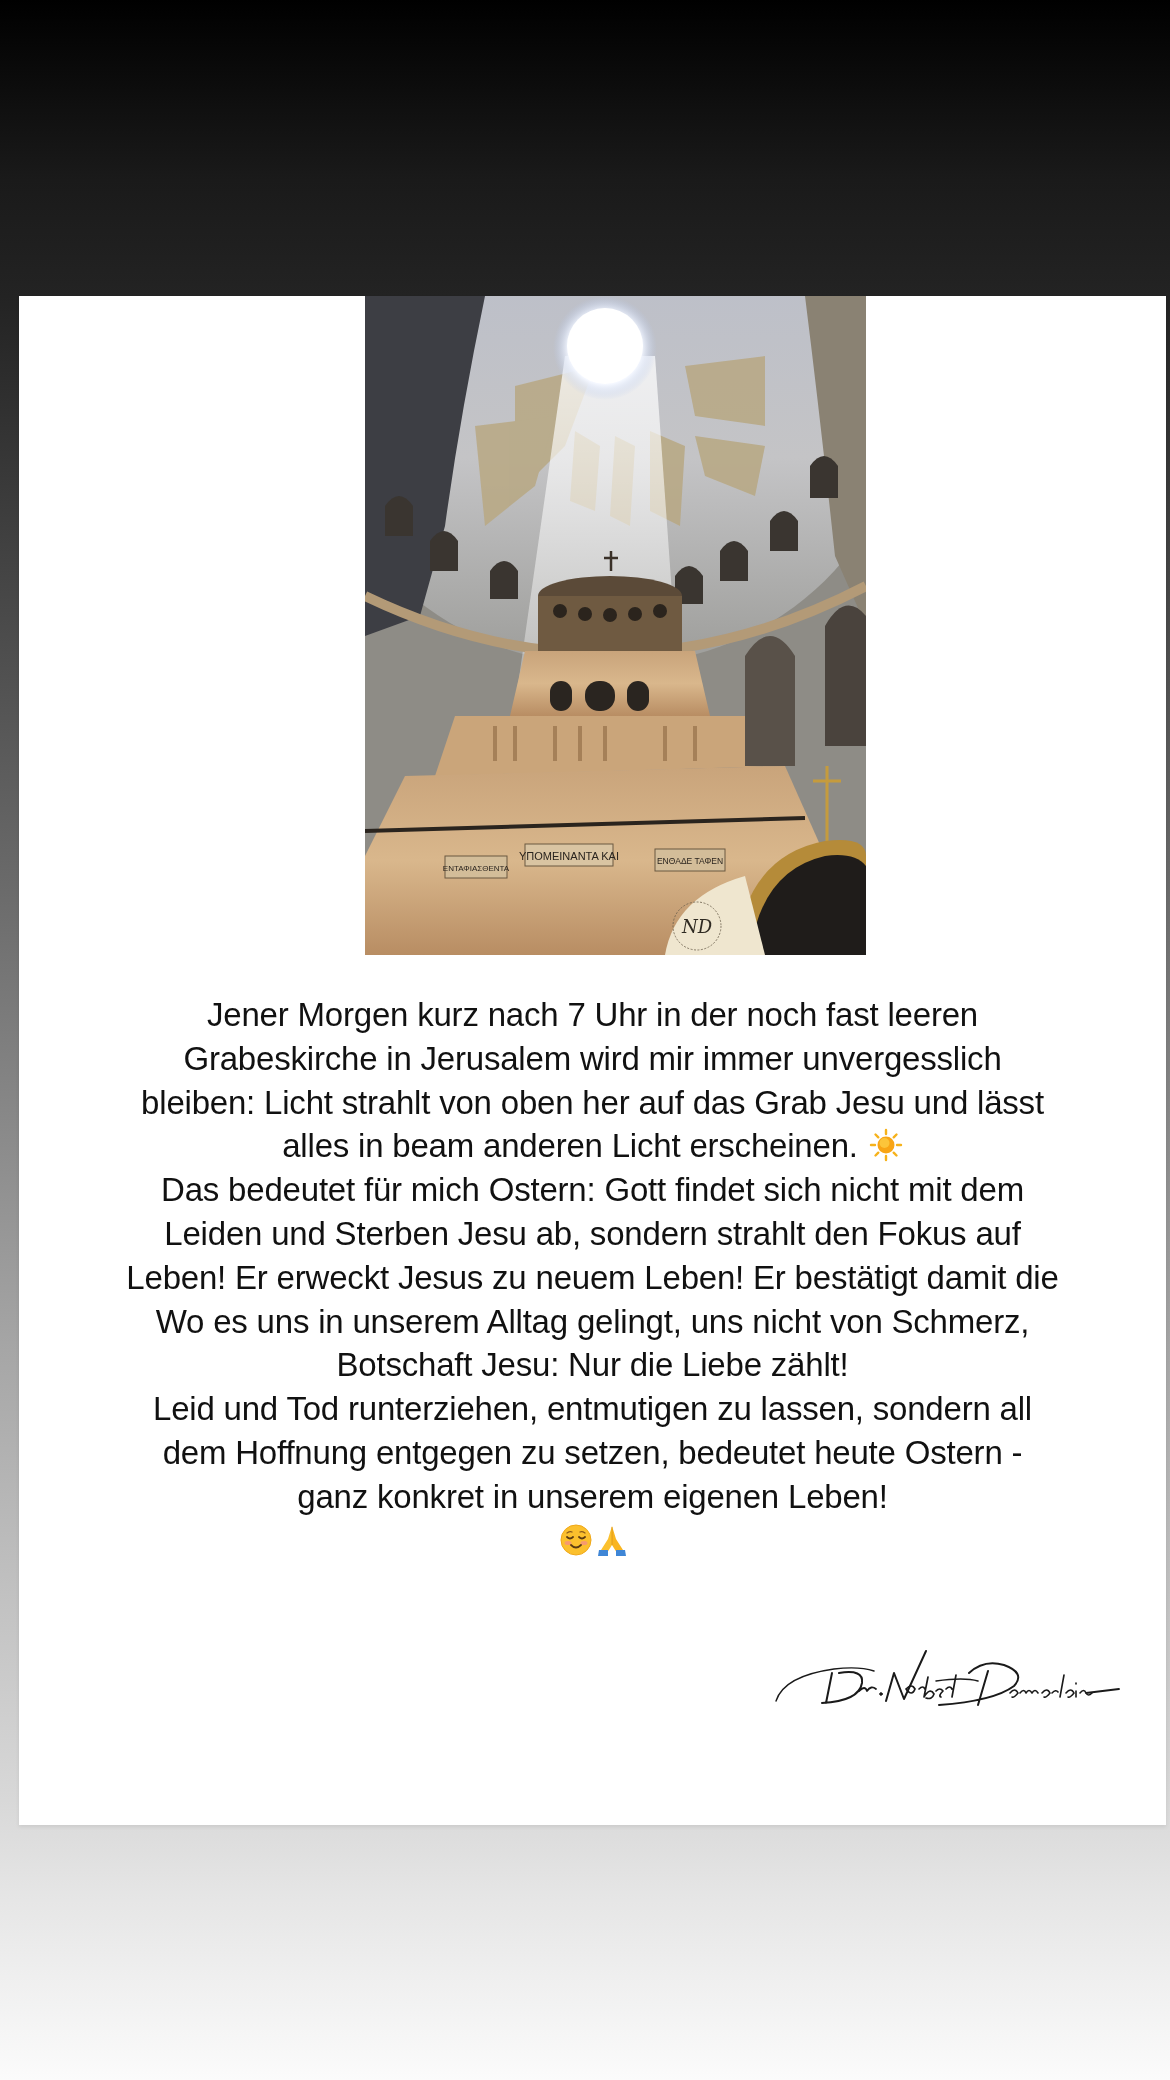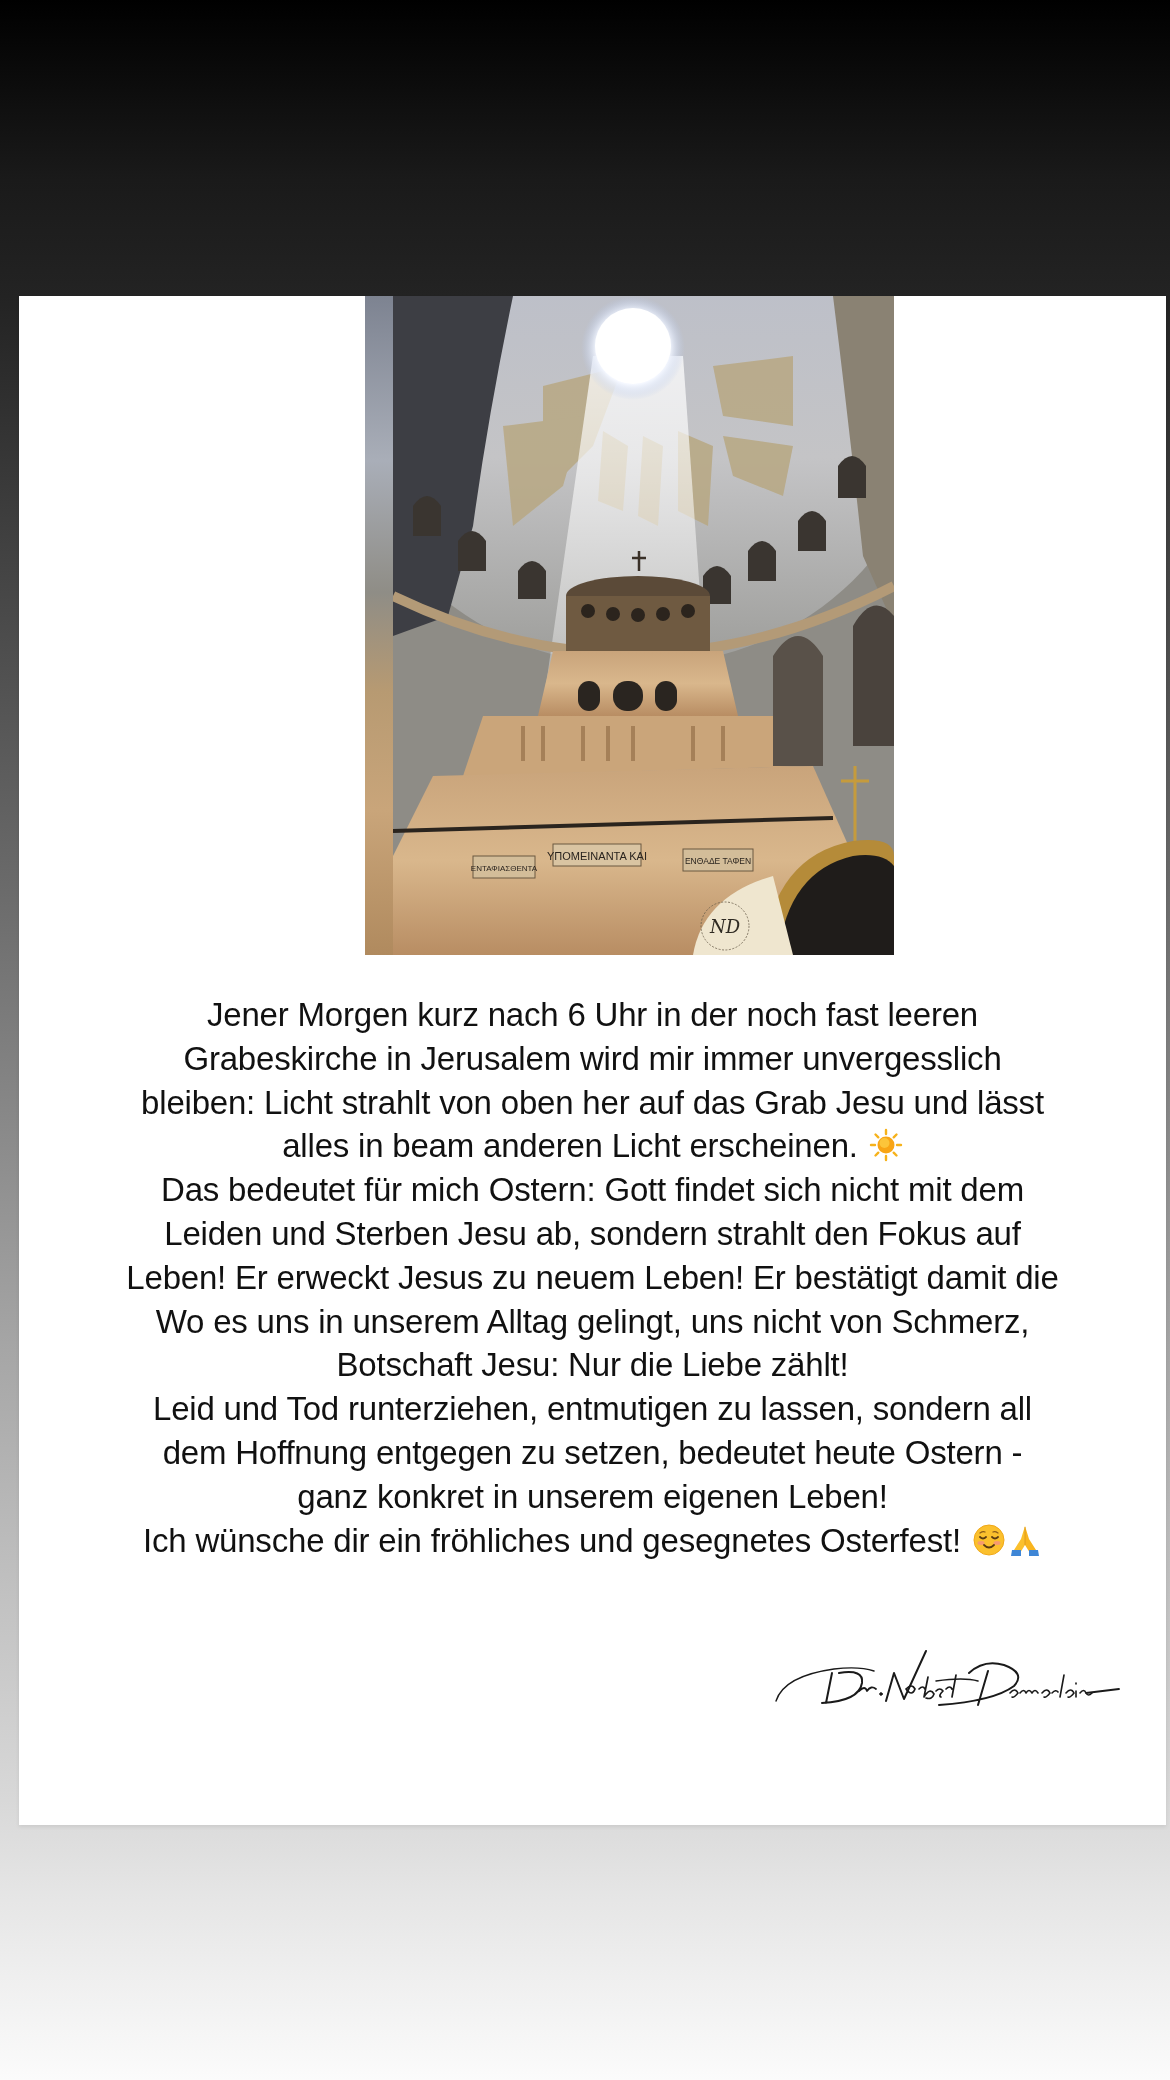--- a/index.html
+++ b/index.html
@@ -9,21 +9,20 @@
     font-family: "Liberation Sans", sans-serif;
   }
   .card {
     position: absolute; left: 19px; top: 296px; width: 1147px; height: 1529px;
     background: #ffffff;
     box-shadow: 0 2px 4px rgba(0,0,0,0.08);
   }
   .photo {
     position: absolute; left: 346px; top: 0; width: 501px; height: 659px; overflow: hidden;
     background: linear-gradient(to bottom, #7d8391 0%, #a9aeb8 25%, #8f8d86 45%, #b79a72 60%, #c9a57a 78%, #b08a5e 100%);
-    padding-left: 28px;
   }
   .photo svg { display: block; }
   .post-text {
     position: absolute; left: 0; top: 697px; width: 1147px;
     text-align: center; color: #111111;
     font-size: 33px; line-height: 43.8px; letter-spacing: -0.2px;
   }
   .post-text .line { display: block; white-space: nowrap; }
   .emoji { display: inline-block; width: 34px; height: 34px; vertical-align: -5px; margin-left: 2px; }
   .signature {
@@ -145,21 +144,21 @@
 
       <g>
         <circle cx="332" cy="630" r="24" fill="none" stroke="#6b5f4c" stroke-width="0.8" stroke-dasharray="2 1.5"></circle>
         <text x="332" y="637" font-size="18" text-anchor="middle" font-family="DejaVu Serif, serif" font-style="italic" fill="#2f2a22">ND</text>
       </g>
     </svg>
 
   </div>
 
   <div class="post-text">
-    <span class="line">Jener Morgen kurz nach 6 Uhr in der noch fast leeren</span>
+    <span class="line">Jener Morgen kurz nach 7 Uhr in der noch fast leeren</span>
     <span class="line">Grabeskirche in Jerusalem wird mir immer unvergesslich</span>
     <span class="line">bleiben: Licht strahlt von oben her auf das Grab Jesu und lässt</span>
     <span class="line"><span>alles in beam anderen Licht erscheinen.</span> <svg class="emoji" viewBox="0 0 34 34">
           <g stroke="#f6b21b" stroke-width="2.4" stroke-linecap="round">
             <line x1="17" y1="2" x2="17" y2="6"></line>
             <line x1="17" y1="28" x2="17" y2="32"></line>
             <line x1="2" y1="17" x2="6" y2="17"></line>
             <line x1="28" y1="17" x2="32" y2="17"></line>
             <line x1="6.5" y1="6.5" x2="9.3" y2="9.3"></line>
             <line x1="24.7" y1="24.7" x2="27.5" y2="27.5"></line>
@@ -170,21 +169,21 @@
           <circle cx="15.5" cy="15" r="5" fill="#fcc53a"></circle>
         </svg></span>
     <span class="line">Das bedeutet für mich Ostern: Gott findet sich nicht mit dem</span>
     <span class="line">Leiden und Sterben Jesu ab, sondern strahlt den Fokus auf</span>
     <span class="line">Leben! Er erweckt Jesus zu neuem Leben! Er bestätigt damit die</span>
     <span class="line">Wo es uns in unserem Alltag gelingt, uns nicht von Schmerz,</span>
     <span class="line">Botschaft Jesu: Nur die Liebe zählt!</span>
     <span class="line">Leid und Tod runterziehen, entmutigen zu lassen, sondern all</span>
     <span class="line">dem Hoffnung entgegen zu setzen, bedeutet heute Ostern -</span>
     <span class="line">ganz konkret in unserem eigenen Leben!</span>
-    <span class="line"><span>Ich wünsche dir ein fröhliches und gesegnetes Osterfest!</span> <svg class="emoji" viewBox="0 0 34 34">
+    <span class="line"> <svg class="emoji" viewBox="0 0 34 34">
           <circle cx="17" cy="17" r="15" fill="#fbc02d"></circle>
           <circle cx="17" cy="17" r="15" fill="none" stroke="#f0a818" stroke-width="1"></circle>
           <ellipse cx="9" cy="20" rx="3.5" ry="2" fill="#f48a8a" opacity="0.7"></ellipse>
           <ellipse cx="25" cy="20" rx="3.5" ry="2" fill="#f48a8a" opacity="0.7"></ellipse>
           <path d="M8 14 q3 3 6 0 M20 14 q3 3 6 0" stroke="#5a3a12" stroke-width="1.8" fill="none" stroke-linecap="round"></path>
           <path d="M12 22 q5 5 10 0" stroke="#5a3a12" stroke-width="1.8" fill="none" stroke-linecap="round"></path>
           <path d="M8 10 q3 -2 5 -1 M21 9 q2 -1 5 1" stroke="#8a5a1a" stroke-width="1.3" fill="none" stroke-linecap="round"></path>
         </svg><svg class="emoji" viewBox="0 0 34 34">
           <path d="M17 3 L13 16 L6 27 L12 30 L17 22 Z" fill="#fbc02d"></path>
           <path d="M17 3 L21 16 L28 27 L22 30 L17 22 Z" fill="#f9b51f"></path>

